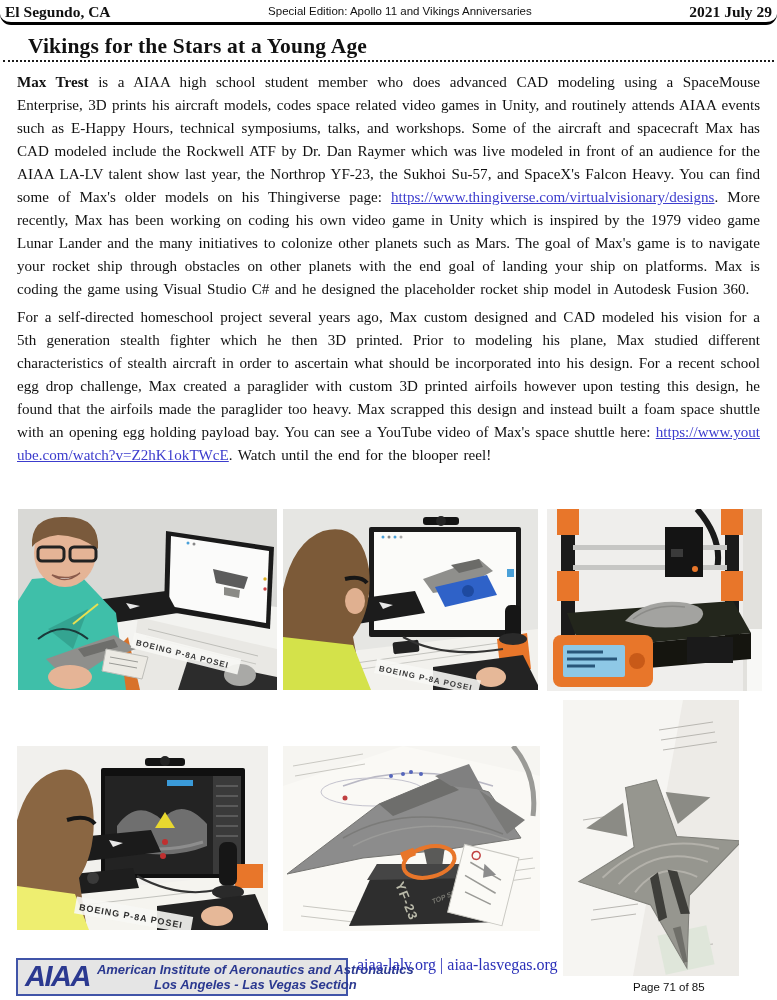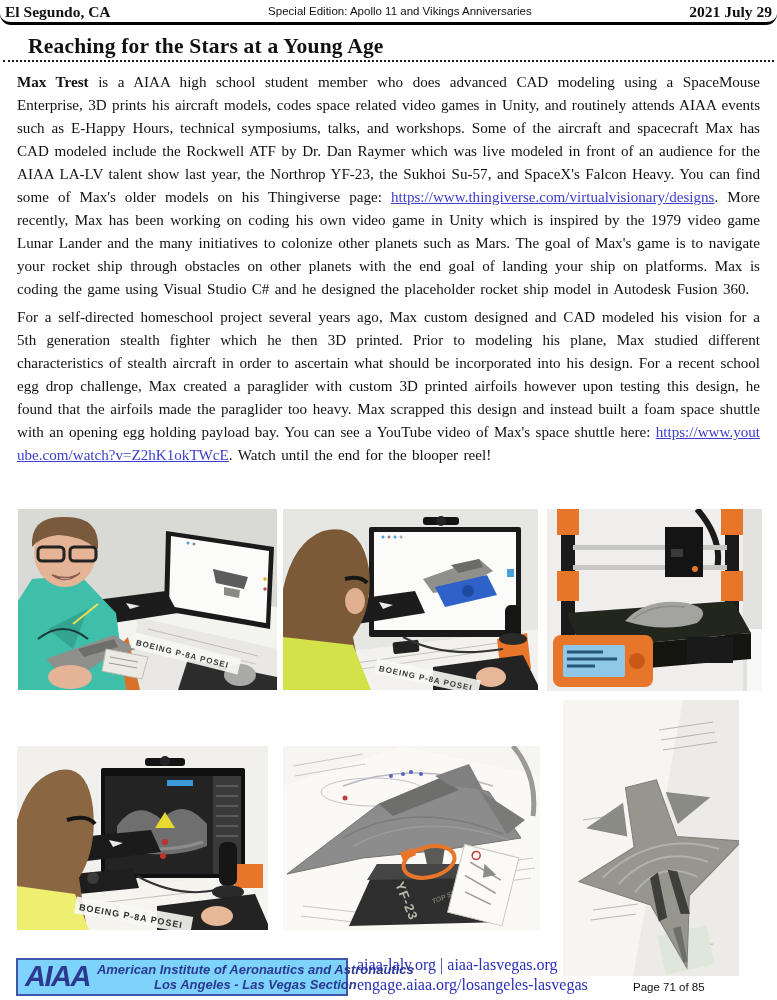--- a/index.html
+++ b/index.html
@@ -28,21 +28,21 @@
   .photo svg{display:block;}
   #photo1{left:18px;  top:509px; width:259px; height:181px;}
   #photo2{left:283px; top:509px; width:255px; height:181px;}
   #photo3{left:547px; top:509px; width:215px; height:182px;}
   #photo6{left:563px; top:700px; width:176px; height:276px; z-index:2;}
   #photo4{left:17px;  top:746px; width:251px; height:184px;}
   #photo5{left:283px; top:746px; width:257px; height:185px;}
 
   
   .logo-box{position:absolute;left:16px;top:958px;width:332px;height:38px;border:2px solid #4054a8;
-            background:#7dd3fc;display:flex;align-items:center;padding:0 5px;box-sizing:border-box;z-index:1;}
+            background:#e5e5e5;display:flex;align-items:center;padding:0 5px;box-sizing:border-box;z-index:1;}
   .logo-acronym{font-family:"Liberation Sans",sans-serif;font-style:italic;font-weight:bold;
                 font-size:29px;color:#2b3990;letter-spacing:-1.5px;margin:0 7px 2px 2px;}
   .logo-col{display:flex;flex-direction:column;align-items:center;color:#2b3990;
             font-family:"Liberation Sans",sans-serif;font-style:italic;font-weight:bold;}
   .logo-line1{font-size:13px;white-space:nowrap;}
   .logo-line2{font-size:13px;white-space:nowrap;margin-top:0;}
 
   .flinks{position:absolute;left:357px;top:955px;font-size:16px;line-height:20px;color:#2a2fb8;z-index:1;}
   .flinks a{color:#2a2fb8;text-decoration:none;}
   .pageno{position:absolute;left:633px;top:981px;font-family:"Liberation Sans",sans-serif;
@@ -52,21 +52,21 @@
 <body>
 
 <div id="page">
 
   <div class="hdr">
     <span class="hdr-left">El Segundo, CA</span>
     <span class="hdr-center">Special Edition: Apollo 11 and Vikings Anniversaries</span>
     <span class="hdr-right">2021 July 29</span>
   </div>
 
-  <div class="title">Reaching for the Stars at a Young Age</div>
+  <div class="title">Vikings for the Stars at a Young Age</div>
   <div class="dotted"></div>
 
   <div class="article">
     <p><b>Max Trest</b><span> is a AIAA high school student member who does advanced CAD modeling using a SpaceMouse Enterprise, 3D prints his aircraft models, codes space related video games in Unity, and routinely attends AIAA events such as E-Happy Hours, technical symposiums, talks, and workshops. Some of the aircraft and spacecraft Max has CAD modeled include the Rockwell ATF by Dr. Dan Raymer which was live modeled in front of an audience for the AIAA LA-LV talent show last year, the Northrop YF-23, the Sukhoi Su-57, and SpaceX's Falcon Heavy. You can find some of Max's older models on his Thingiverse page: </span><a href="#">https://www.thingiverse.com/virtualvisionary/designs</a><span>. More recently, Max has been working on coding his own video game in Unity which is inspired by the 1979 video game Lunar Lander and the many initiatives to colonize other planets such as Mars. The goal of Max's game is to navigate your rocket ship through obstacles on other planets with the end goal of landing your ship on platforms. Max is coding the game using Visual Studio C# and he designed the placeholder rocket ship model in Autodesk Fusion 360.</span></p>
     <p><span>For a self-directed homeschool project several years ago, Max custom designed and CAD modeled his vision for a 5th generation stealth fighter which he then 3D printed. Prior to modeling his plane, Max studied different characteristics of stealth aircraft in order to ascertain what should be incorporated into his design. For a recent school egg drop challenge, Max created a paraglider with custom 3D printed airfoils however upon testing this design, he found that the airfoils made the paraglider too heavy. Max scrapped this design and instead built a foam space shuttle with an opening egg holding payload bay. You can see a YouTube video of Max's space shuttle here: </span><a href="#">https://www.youtube.com/watch?v=Z2hK1okTWcE</a><span>. Watch until the end for the blooper reel!</span></p>
   </div>
 
   <div id="photo1" class="photo">
     <svg width="259" height="181" viewBox="0 0 259 181">
       <rect width="259" height="181" fill="#d9d9d6"></rect>
@@ -356,18 +356,17 @@
     </svg>
     <span class="logo-acronym">AIAA</span>
     <span class="logo-col">
       <span class="logo-line1">American Institute of Aeronautics and Astronautics</span>
       <span class="logo-line2">Los Angeles - Las Vegas Section</span>
     </span>
   </div>
 
   <div class="flinks">
     <div><a href="#">aiaa-lalv.org</a><span> | </span><a href="#">aiaa-lasvegas.org</a></div>
-    <div><a href="#">engage.aiaa.org/losangeles-lasvegas</a></div>
   </div>
 
   <div class="pageno">Page 71 of 85</div>
 
 </div>
 
 </body></html>

